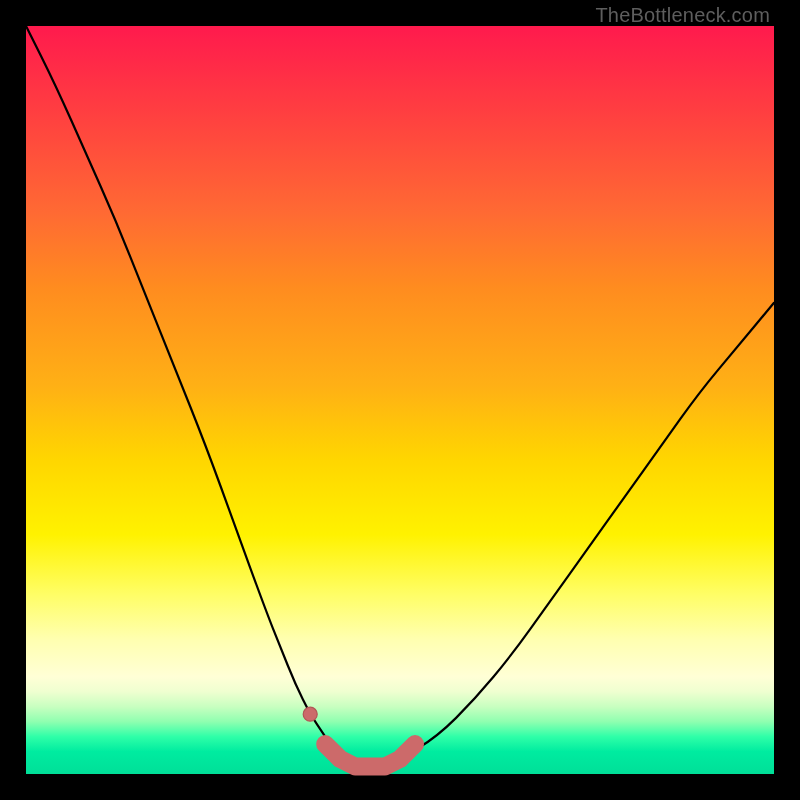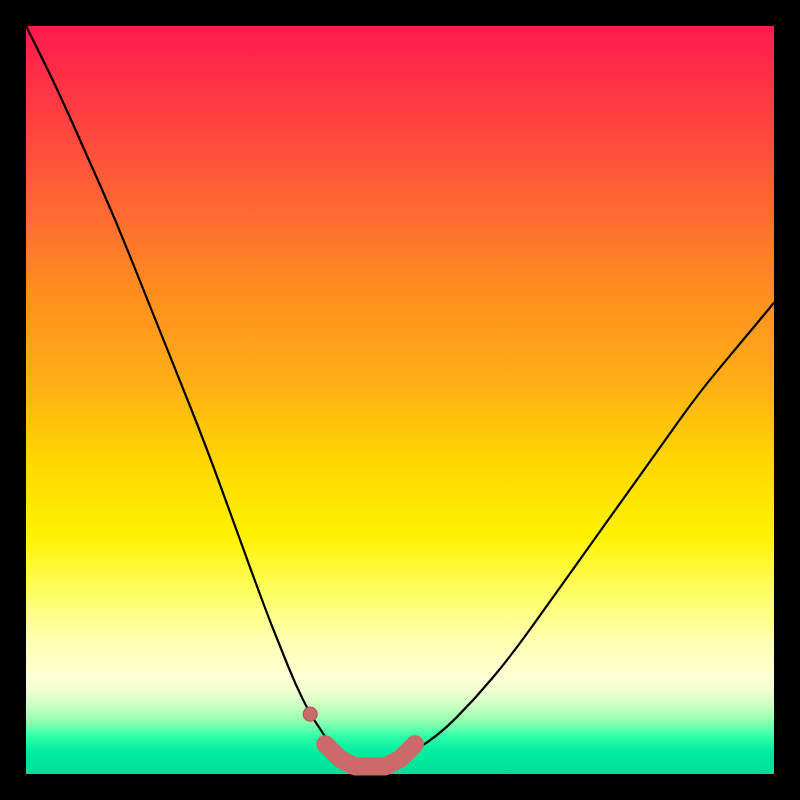--- a/index.html
+++ b/index.html
@@ -77,20 +77,21 @@
     stroke: #cc6a6a;
     stroke-width: 18;
     stroke-linecap: round;
     stroke-linejoin: round;
   }
 </style>
 </head>
 <body>
 
 <div class="frame">
+  <div class="watermark">TheBottleneck.com</div>
 
   <div class="plot-area">
     <svg class="curve" viewBox="0 0 748 748" preserveAspectRatio="none">
       <path id="curve-path" d="M 0.0 0.0 Q 0.0 0.0 15.0 29.9 Q 29.9 59.8 44.9 93.5 Q 59.8 127.2 74.8 160.8 Q 89.8 194.5 104.7 231.9 Q 119.7 269.3 134.6 306.7 Q 149.6 344.1 164.6 381.5 Q 179.5 418.9 194.5 460.0 Q 209.4 501.2 224.4 542.3 Q 239.4 583.4 246.8 602.1 Q 254.3 620.8 261.8 639.5 Q 269.3 658.2 276.8 673.2 Q 284.2 688.2 291.7 699.4 Q 299.2 710.6 306.7 721.8 Q 314.2 733.0 321.6 736.8 Q 329.1 740.5 336.6 740.5 Q 344.1 740.5 351.6 740.5 Q 359.0 740.5 366.5 736.8 Q 374.0 733.0 392.7 721.8 Q 411.4 710.6 430.1 691.9 Q 448.8 673.2 467.5 650.8 Q 486.2 628.3 504.9 602.1 Q 523.6 576.0 542.3 549.8 Q 561.0 523.6 579.7 497.4 Q 598.4 471.2 617.1 445.1 Q 635.8 418.9 654.5 392.7 Q 673.2 366.5 691.9 344.1 Q 710.6 321.6 729.3 299.2 T 748.0 276.8"></path>
     </svg>
     <svg class="markers" viewBox="0 0 748 748" preserveAspectRatio="none">
       <path id="worm-path" class="worm" d="M 299.2 718.1 L 314.2 733.0 L 329.1 740.5 L 344.1 740.5 L 359.0 740.5 L 374.0 733.0 L 389.0 718.1"></path>
       <g id="marker-group">
           <circle cx="284.2" cy="688.2" r="7" class="small"></circle>
         </g>

